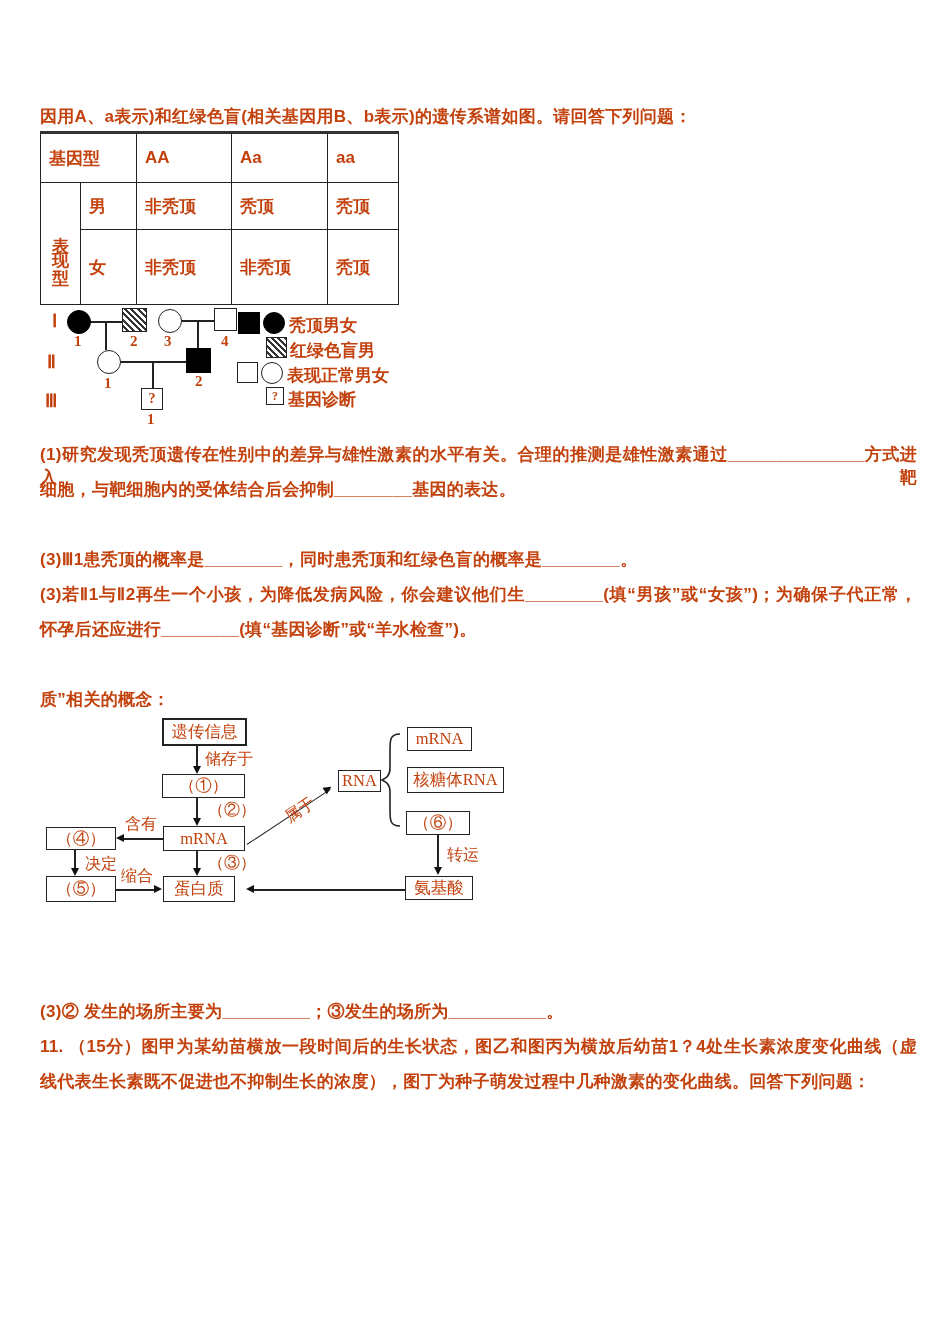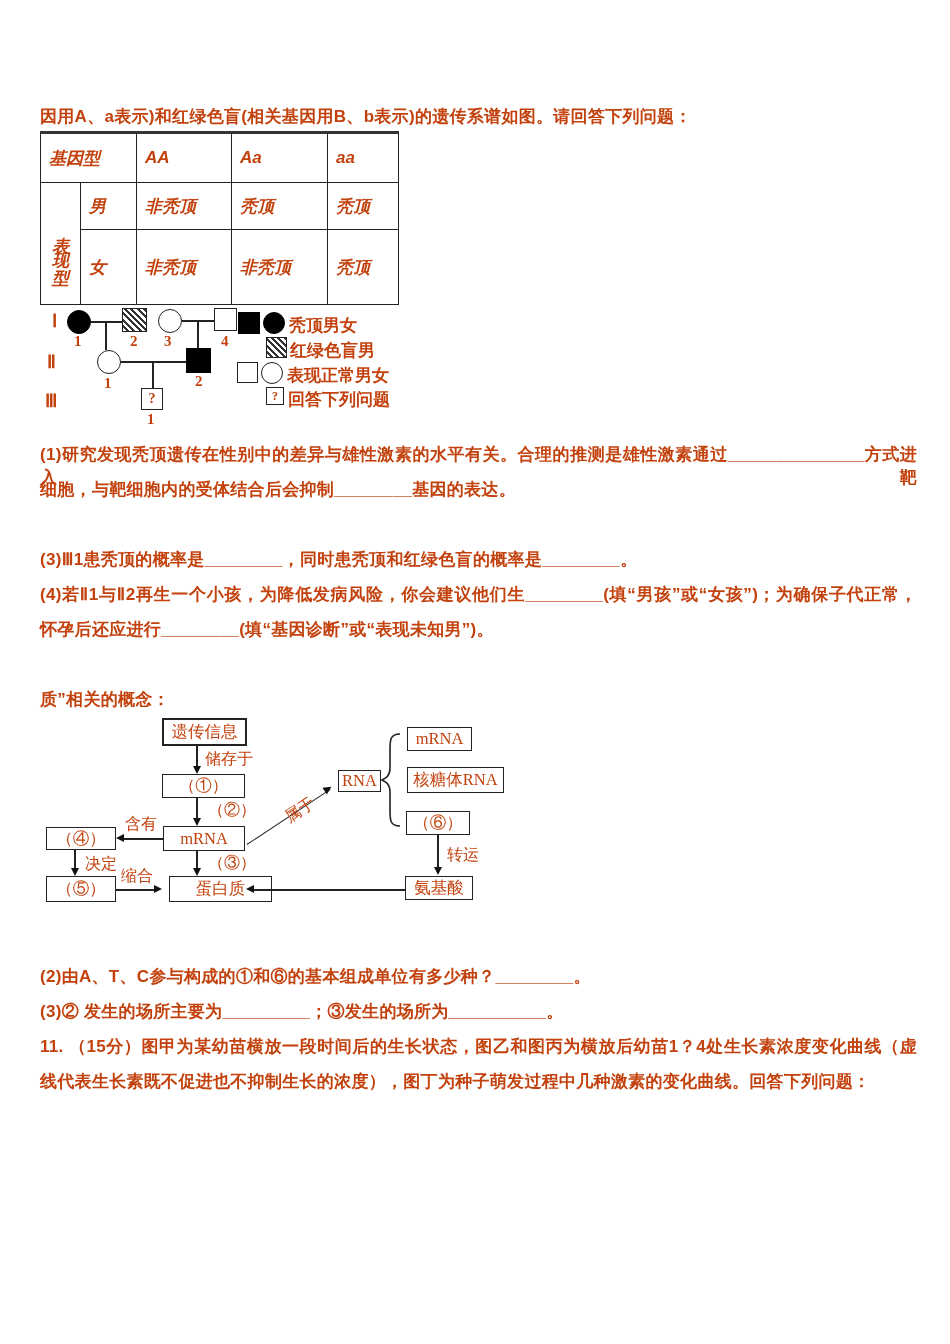--- a/index.html
+++ b/index.html
@@ -5,21 +5,21 @@
   html,body{margin:0;padding:0;background:#fff;}
   .page{position:relative;width:950px;height:1344px;background:#ffffff;overflow:hidden;
         font-family:"Liberation Sans",sans-serif;color:#c2410c;padding-left:24px;}
   
   .line{position:absolute;left:40px;width:877px;font-size:17px;font-weight:700;
         letter-spacing:.3px;white-space:nowrap;}
   .line.just{white-space:normal;text-align:justify;text-align-last:justify;}
   
   .gtable{position:absolute;left:40px;top:131px;border-collapse:collapse;table-layout:fixed;
           font-size:17px;font-weight:700;}
-  .gtable td{border:1.6px solid #222;padding:0 0 0 8px;vertical-align:middle;background:#fff;font-style:italic;}
+  .gtable td{border:1.6px solid #222;padding:0 0 0 8px;vertical-align:middle;background:#fff;}
   .gtable tr.r1 td{border-top:3px solid #333;}
   .vert{writing-mode:vertical-rl;text-orientation:upright;letter-spacing:16px;
         padding:6px 0 0 0 !important;text-align:center;}
   
   .ln{position:absolute;background:#222;}
   .pcirc{position:absolute;border:1.7px solid #222;border-radius:50%;background:#fff;box-sizing:border-box;}
   .pcirc.filled{background:#000;border-color:#000;}
   .psq{position:absolute;border:1.7px solid #222;background:#fff;box-sizing:border-box;}
   .psq.filled{background:#000;border-color:#000;}
   .psq.hatch{background:repeating-linear-gradient(45deg,#fff 0,#fff 2.5px,#333 2.5px,#333 4.5px);}
@@ -104,28 +104,28 @@
     <span class="plegendtext" style="left:289px;top:314px">秃顶男女</span>
 
     <div class="psq hatch" style="left:266px;top:337px;width:21px;height:21px"></div>
     <span class="plegendtext" style="left:290px;top:339px">红绿色盲男</span>
 
     <div class="psq" style="left:237px;top:362px;width:21px;height:21px"></div>
     <div class="pcirc" style="left:261px;top:362px;width:22px;height:22px"></div>
     <span class="plegendtext" style="left:287px;top:364px">表现正常男女</span>
 
     <div class="psq qmark" style="left:266px;top:387px;width:18px;height:18px;font-size:12px">?</div>
-    <span class="plegendtext" style="left:288px;top:388px">回答下列问题</span>
+    <span class="plegendtext" style="left:288px;top:388px">基因诊断</span>
   </div>
 
   <div class="line just" style="top:443px">(1)研究发现秃顶遗传在性别中的差异与雄性激素的水平有关。合理的推测是雄性激素通过______________方式进入靶</div>
   <div class="line" style="top:478px">细胞，与靶细胞内的受体结合后会抑制________基因的表达。</div>
   <div class="line" style="top:548px">(3)Ⅲ1患秃顶的概率是________，同时患秃顶和红绿色盲的概率是________。</div>
-  <div class="line just" style="top:583px">(4)若Ⅱ1与Ⅱ2再生一个小孩，为降低发病风险，你会建议他们生________(填“男孩”或“女孩”)；为确保子代正常，</div>
-  <div class="line" style="top:618px">怀孕后还应进行________(填“基因诊断”或“表现未知男”)。</div>
+  <div class="line just" style="top:583px">(3)若Ⅱ1与Ⅱ2再生一个小孩，为降低发病风险，你会建议他们生________(填“男孩”或“女孩”)；为确保子代正常，</div>
+  <div class="line" style="top:618px">怀孕后还应进行________(填“基因诊断”或“羊水检查”)。</div>
 
   <div class="line" style="top:688px">质”相关的概念：</div>
 
   <div>
     <div class="cbox thick" style="left:162px;top:718px;width:85px;height:28px">遗传信息</div>
     <div class="ln" style="left:196px;top:746px;width:1.6px;height:21px"></div>
     <div class="ah down" style="left:192.5px;top:766px"></div>
     <span class="clabel" style="left:205px;top:749px">储存于</span>
 
     <div class="cbox" style="left:162px;top:774px;width:83px;height:24px">（①）</div>
@@ -145,21 +145,21 @@
     <span class="clabel" style="left:85px;top:854px">决定</span>
     <div class="cbox" style="left:46px;top:876px;width:70px;height:26px">（⑤）</div>
 
     <div class="ln" style="left:116px;top:889px;width:39px;height:1.6px"></div>
     <div class="ah right" style="left:154px;top:885px"></div>
     <span class="clabel" style="left:121px;top:866px">缩合</span>
 
     <div class="ln" style="left:196px;top:851px;width:1.6px;height:18px"></div>
     <div class="ah down" style="left:192.5px;top:868px"></div>
     <span class="clabel" style="left:208px;top:853px">（③）</span>
-    <div class="cbox" style="left:169px;top:876px;width:103px;height:26px">蛋白质</div>
+    <div class="cbox" style="left:163px;top:876px;width:72px;height:26px">蛋白质</div>
 
     <div class="ln" style="left:247px;top:844px;width:100px;height:1.4px;transform:rotate(-33.5deg);transform-origin:left center"></div>
     <div class="ah right" style="left:324px;top:785px;transform:rotate(-33.5deg)"></div>
     <span class="clabel" style="left:284px;top:800px;transform:rotate(-33.5deg)">属于</span>
 
     <div class="cbox" style="left:338px;top:770px;width:43px;height:22px">RNA</div>
 
     <svg width="26" height="100" style="position:absolute;left:378px;top:730px">
       <path d="M22,4 C12,4 12,10 12,20 L12,38 C12,46 8,48 4,50 C8,52 12,54 12,62 L12,80 C12,90 12,96 22,96" fill="none" stroke="#222" stroke-width="1.6"></path>
     </svg>
@@ -170,19 +170,18 @@
 
     <div class="ln" style="left:437px;top:835px;width:1.6px;height:33px"></div>
     <div class="ah down" style="left:433.5px;top:867px"></div>
     <span class="clabel" style="left:447px;top:845px">转运</span>
     <div class="cbox" style="left:405px;top:876px;width:68px;height:24px">氨基酸</div>
 
     <div class="ln" style="left:254px;top:889px;width:151px;height:1.6px"></div>
     <div class="ah left" style="left:246px;top:885px"></div>
   </div>
 
-  <div class="line" style="top:965px">(2)由A、T、C参与构成的①和⑥的基本组成单位有多少种？________。</div>
   <div class="line" style="top:1000px">(3)② 发生的场所主要为_________；③发生的场所为__________。</div>
 
   <div class="line just" style="top:1035px">11. （15分）图甲为某幼苗横放一段时间后的生长状态，图乙和图丙为横放后幼苗1？4处生长素浓度变化曲线（虚</div>
   <div class="line" style="top:1070px">线代表生长素既不促进也不抑制生长的浓度），图丁为种子萌发过程中几种激素的变化曲线。回答下列问题：</div>
 
 </div>
 
 </body></html>

